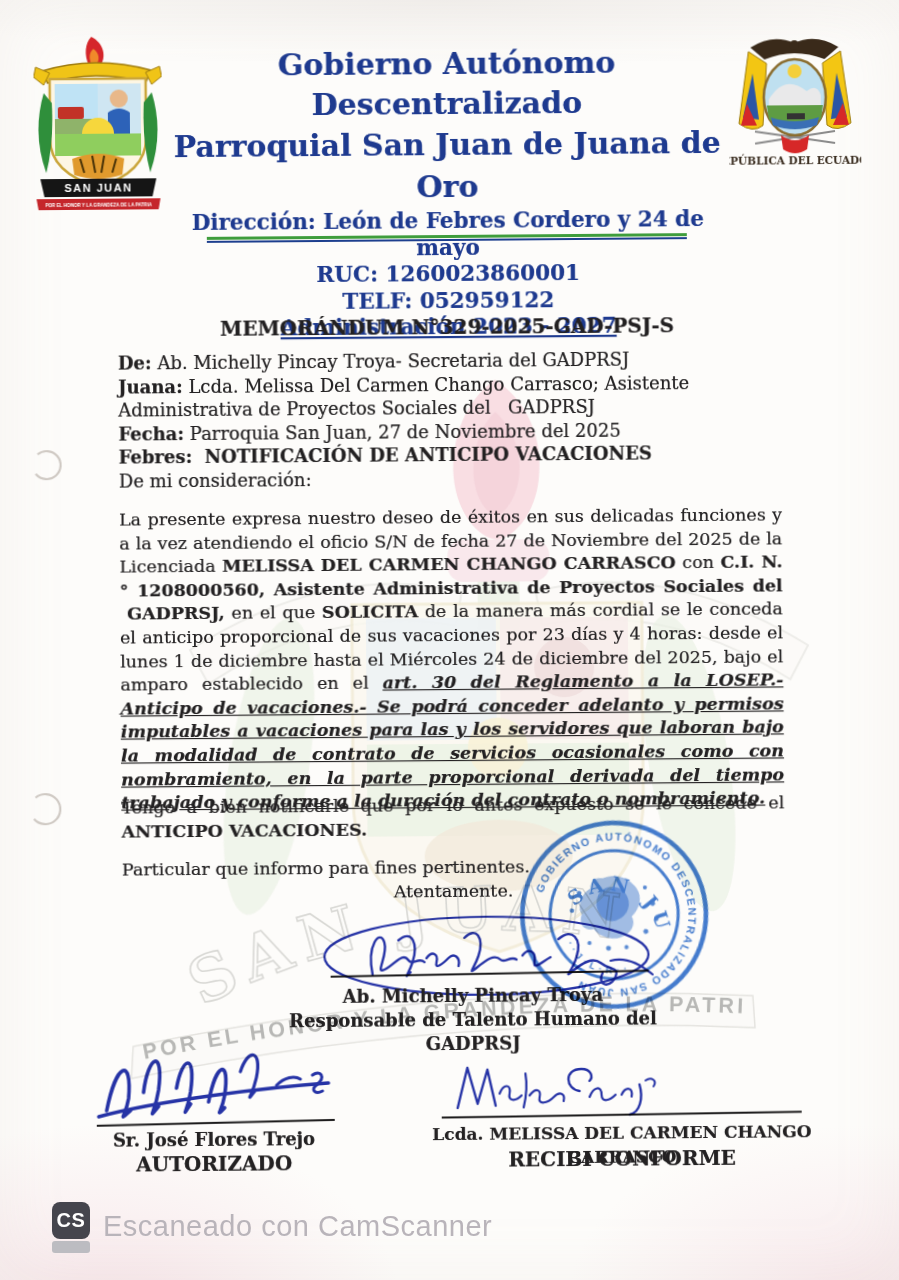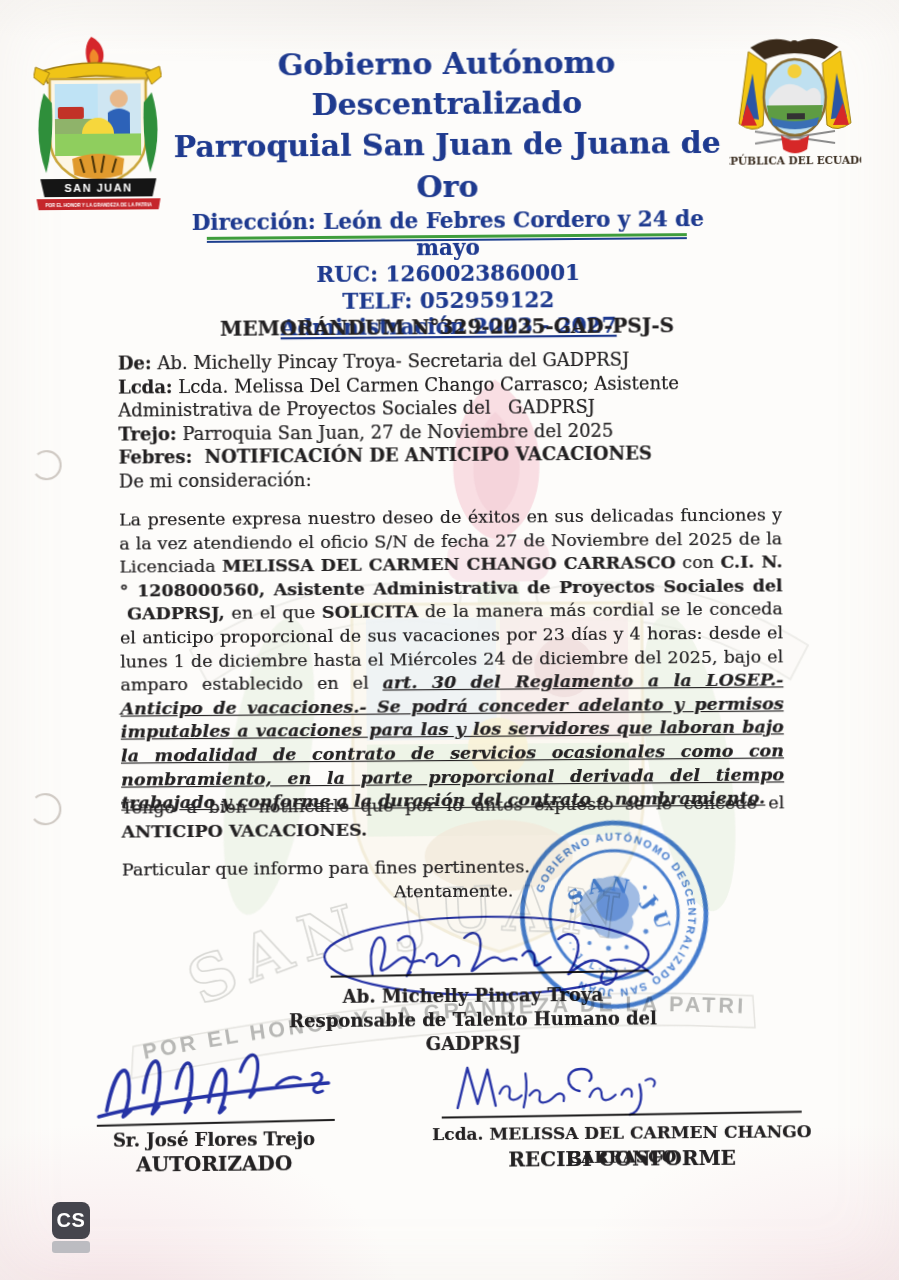--- a/index.html
+++ b/index.html
@@ -152,22 +152,22 @@
 
   <div class="abs rule" style="z-index:2;">
     <div class="g"></div>
         <div class="n"></div>
   </div>
 
   <div class="abs memo-title center ink" style="z-index:2;">MEMORÁNDUM N°329-2025-GAD-PSJ-S</div>
 
   <div class="abs meta ink" style="z-index:2;">
     <div><span class="b">De:</span><span> Ab. Michelly Pincay Troya- Secretaria del GADPRSJ</span></div>
-    <div><span class="b">Lcda:</span><span> Lcda. Melissa Del Carmen Chango Carrasco; Asistente Administrativa de Proyectos Sociales del &nbsp;&nbsp;GADPRSJ</span></div>
-    <div><span class="b">Trejo:</span><span> Parroquia San Juan, 27 de Noviembre del 2025</span></div>
+    <div><span class="b">Juana:</span><span> Lcda. Melissa Del Carmen Chango Carrasco; Asistente Administrativa de Proyectos Sociales del &nbsp;&nbsp;GADPRSJ</span></div>
+    <div><span class="b">Fecha:</span><span> Parroquia San Juan, 27 de Noviembre del 2025</span></div>
     <div><span class="b">Febres:</span><span class="b"> &nbsp;NOTIFICACIÓN DE ANTICIPO VACACIONES</span></div>
     <div>De mi consideración:</div>
   </div>
 
   <p class="abs body-p just ink" style="z-index:2;margin:0;">
     <span>La presente expresa nuestro deseo de éxitos en sus delicadas funciones y a la vez atendiendo el oficio S/N de fecha 27 de Noviembre del 2025 de la Licenciada </span><span class="b">MELISSA DEL CARMEN CHANGO CARRASCO</span><span> con </span><span class="b">C.I. N.° 1208000560, Asistente Administrativa de Proyectos Sociales del &nbsp;GADPRSJ,</span><span> en el que </span><span class="b">SOLICITA</span><span> de la manera más cordial se le conceda el anticipo proporcional de sus vacaciones por 23 días y 4 horas: desde el lunes 1 de diciembre hasta el Miércoles 24 de diciembre del 2025, bajo el amparo establecido en el </span><span class="iu">art. 30 del Reglamento a la LOSEP.- Anticipo de vacaciones.- Se podrá conceder adelanto y permisos imputables a vacaciones para las y los servidores que laboran bajo la modalidad de contrato de servicios ocasionales como con nombramiento, en la parte proporcional derivada del tiempo trabajado y conforme a la duración del contrato o nombramiento.</span>
   </p>
 
   <p class="abs body-p p2 just ink" style="z-index:2;margin:0;">
     <span>Tengo a bien notificarle que por lo antes expuesto se le concede el </span><span class="b">ANTICIPO VACACIONES.</span>
@@ -253,14 +253,15 @@
   <div class="abs name-blk center ink" style="left:408px;top:1122px;width:420px;z-index:3;font-size:17px;">Lcda. MELISSA DEL CARMEN CHANGO CARRASCO</div>
   <div class="abs status center ink" style="left:408px;top:1148px;width:420px;z-index:3;">RECIBI CONFORME</div>
 
 </div>
 
 <div class="abs footer" style="z-index:5;">
   <div class="cs-badge">
     <div class="cs-top">CS</div>
     <div class="cs-bottom"></div>
   </div>
+  <div class="cs-text">Escaneado con CamScanner</div>
 </div>
 </div>
 
 </body></html>

